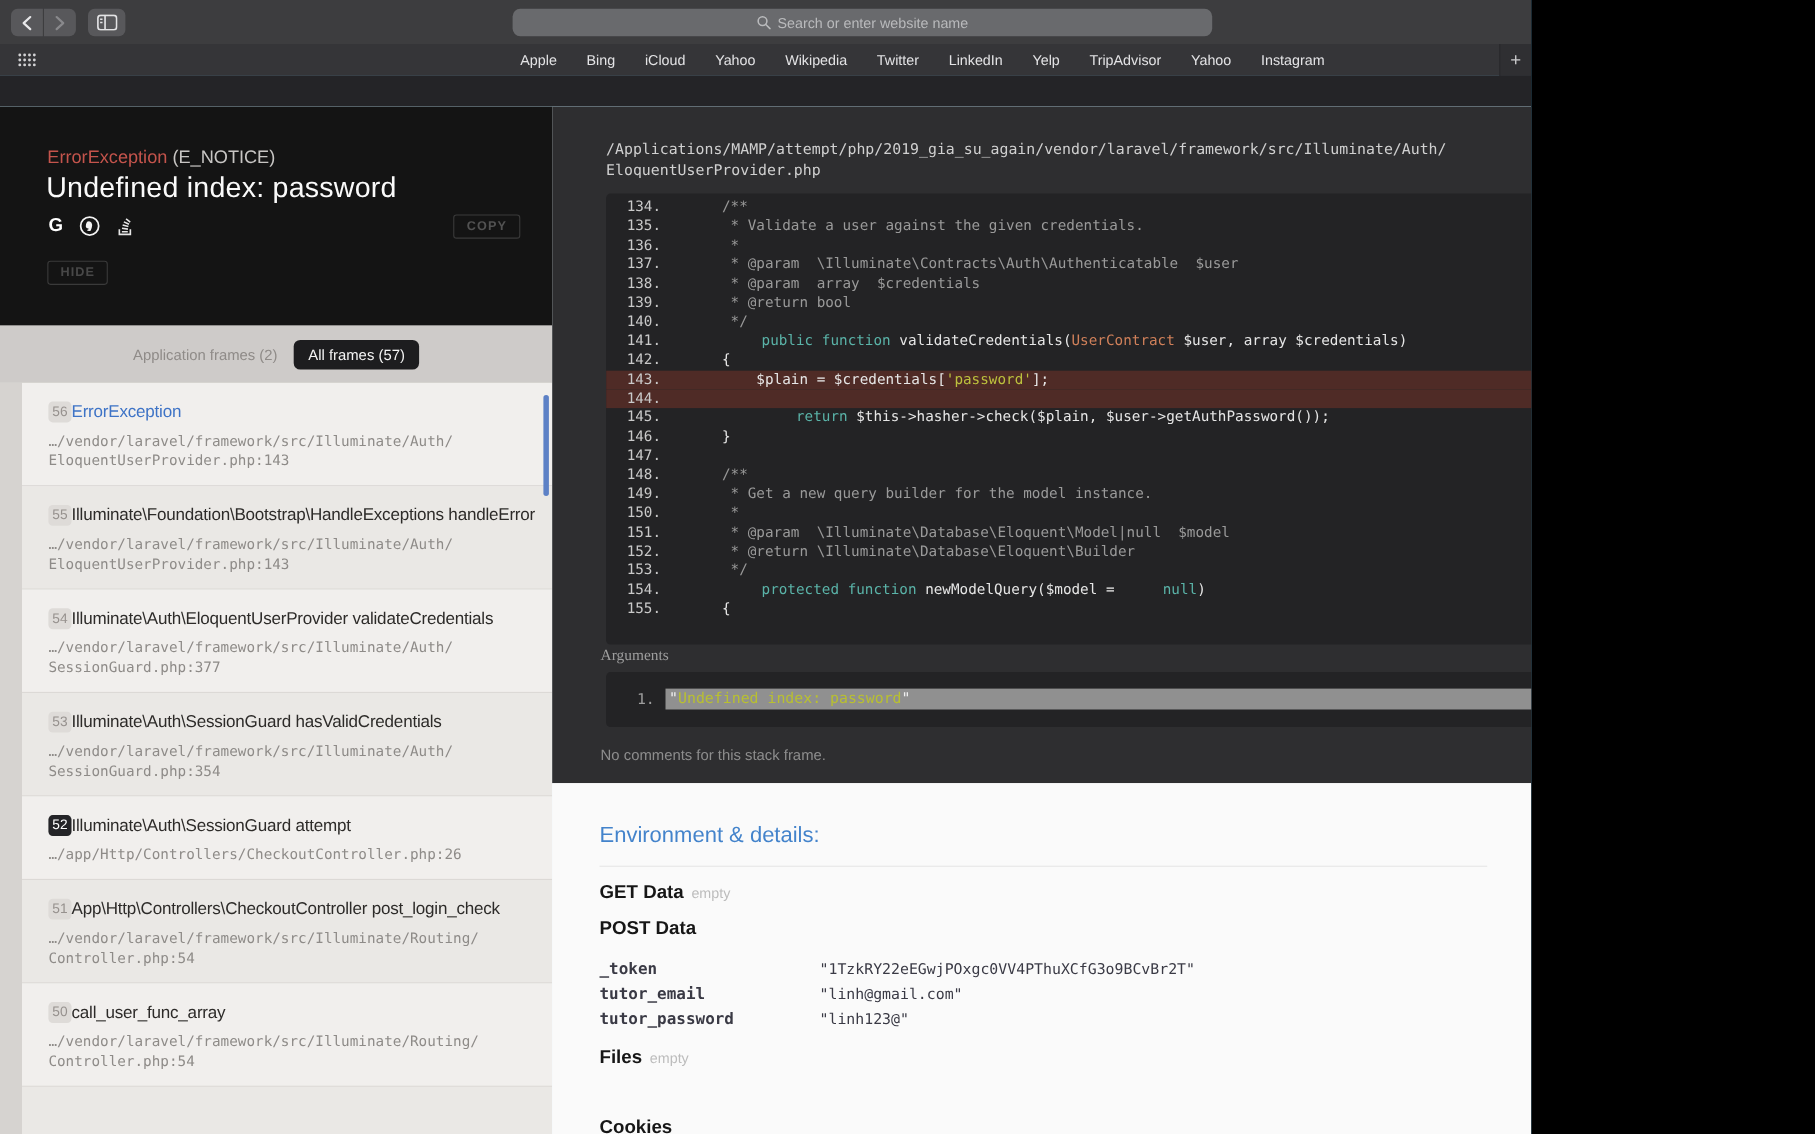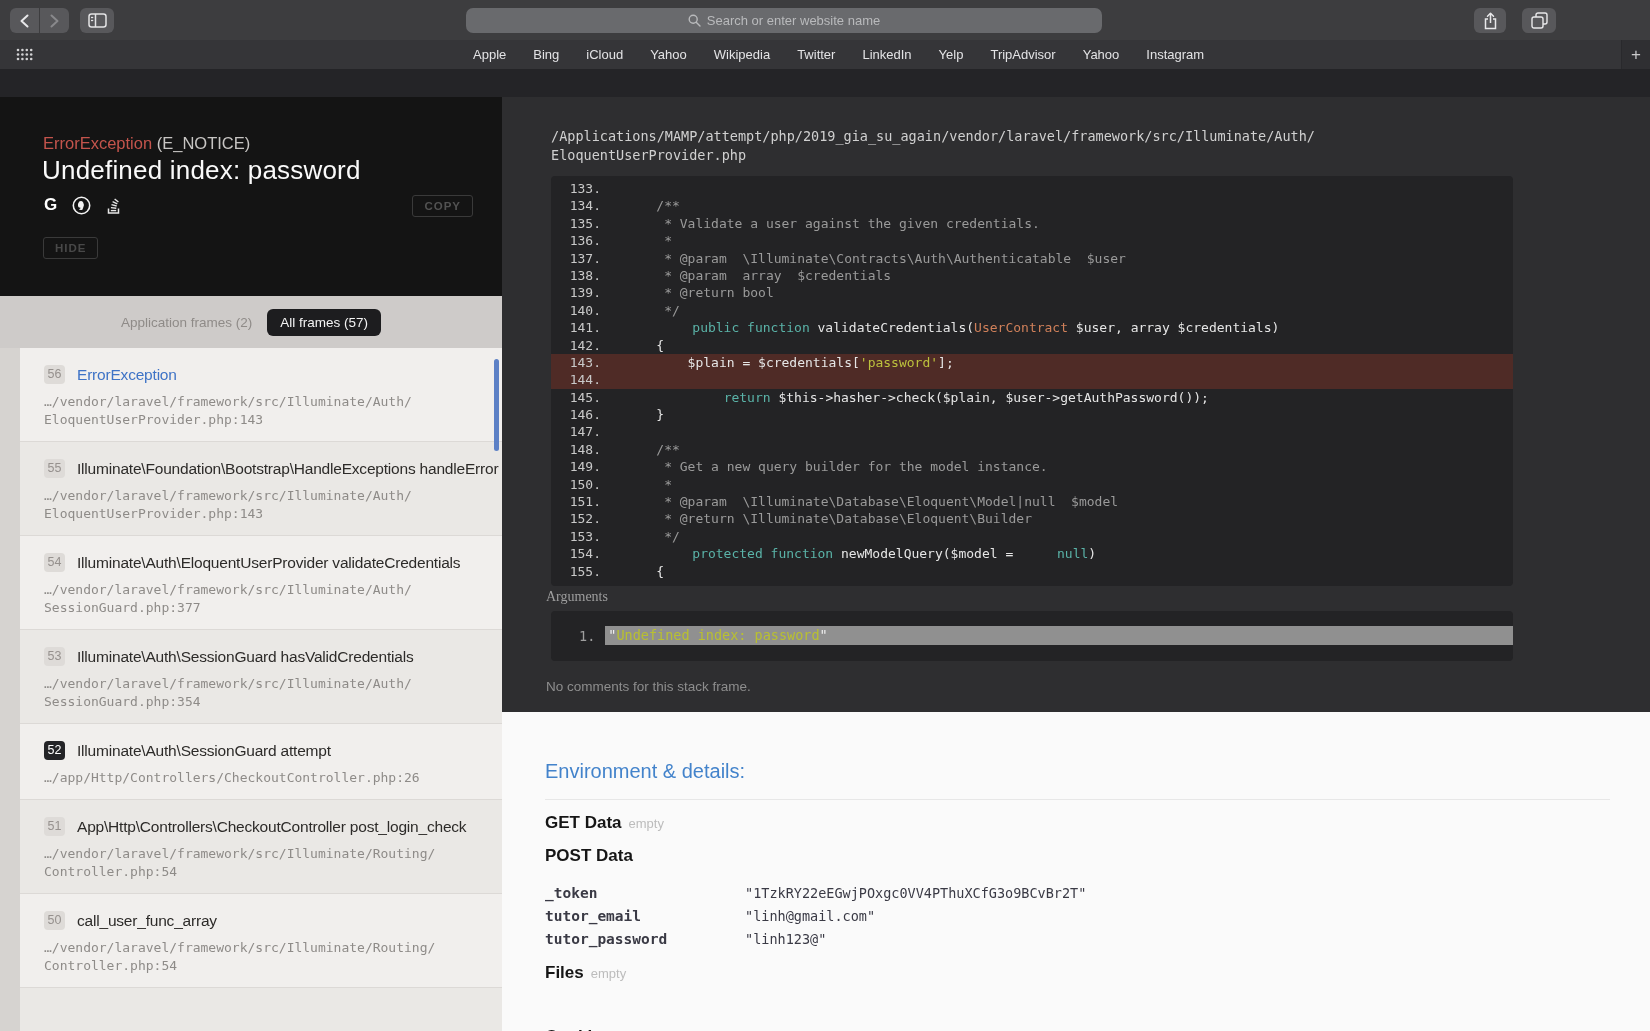--- a/index.html
+++ b/index.html
@@ -1,16 +1,16 @@
 <!DOCTYPE html>
 <html><head>
 <meta charset="utf-8">
 <style>
   html,body{margin:0;padding:0;background:#000;}
-  #screen{position:relative;width:1650px;height:1031px;overflow:hidden;
+  #screen{position:relative;width:1392px;height:1031px;overflow:hidden;
     font-family:"Liberation Sans",sans-serif;background:#7dd3fc;}
 
   
   .toolbar{position:absolute;top:0;left:0;right:0;height:40px;background:#3d3d3f;}
   .tb-btn{position:absolute;top:8px;height:25px;background:#58585b;border-radius:6px;
     display:flex;align-items:center;justify-content:center;}
   .btn-back{left:10px;width:29px;border-top-right-radius:0;border-bottom-right-radius:0;}
   .btn-fwd{left:40px;width:29px;border-top-left-radius:0;border-bottom-left-radius:0;}
   .btn-sidebar{left:80px;width:34px;}
   .btn-share{left:1474px;width:32px;}
@@ -48,21 +48,21 @@
     display:flex;align-items:center;justify-content:center;gap:15px;}
   .tab-inactive{color:#8f8b88;font-size:13.5px;}
   .tab-active{background:#1d1d1f;color:#f4f4f4;font-size:13.5px;padding:6px 13px;border-radius:6px;}
   .frames{position:absolute;top:251px;left:0;right:0;bottom:0;background:#d6d3d0;
     padding-left:20px;overflow:hidden;}
   .frames-inner{background:#eae8e5;min-height:100%;}
   .frame{padding:17px 14px 12px 24px;border-bottom:1px solid #dcd9d6;background:#eae8e5;}
   .frame.even{background:#f1efed;}
   .frame-head{display:flex;align-items:center;white-space:nowrap;}
   .badge{display:inline-block;min-width:21px;height:19px;line-height:19px;text-align:center;
-    border-radius:4px;background:#dedbd8;color:#96918e;font-size:12.5px;margin-right:12px;flex:none;}
+    border-radius:4px;background:#dedbd8;color:#96918e;font-size:12.5px;flex:none;}
   .badge.dark{background:#242427;color:#fff;}
   .frame-title{font-size:15.5px;color:#2d2b29;letter-spacing:-.2px;}
   .frame-title.blue{color:#3e73c6;}
   .frame-path{margin-top:9px;font-family:"DejaVu Sans Mono",monospace;font-size:13px;
     line-height:18px;color:#8e8b88;white-space:pre-line;}
   .scroll-thumb{position:absolute;top:262px;right:3px;width:5px;height:92px;background:#5d81c6;border-radius:3px;}
 
   
   .right-panel{position:absolute;left:502px;top:0;right:0;height:934px;background:#fafafa;}
   .code-area{position:absolute;top:0;left:0;right:0;height:615px;background:#2e2e30;}
@@ -81,21 +81,21 @@
     font-size:14px;color:#9e9e9e;}
   .args-block{position:absolute;top:514px;left:49px;width:962px;height:50px;background:#232325;border-radius:4px;}
   .args-row{display:flex;align-items:center;margin:15px 0 0 28px;
     font-family:"DejaVu Sans Mono",monospace;font-size:13.5px;}
   .args-index{color:#9e9e9e;margin-right:10px;}
   .args-value{flex:1;background:#909090;height:19px;line-height:19px;padding-left:3px;white-space:nowrap;overflow:hidden;}
   .q{color:#efefef;} .args-text{color:#b9c030;}
   .no-comments{position:absolute;top:582px;left:44px;font-size:13.5px;color:#8d8d8d;}
 
   .env-area{position:absolute;top:615px;left:0;right:0;bottom:0;background:#fafafa;
-    padding:48px 40px 0 43px;color:#222;}
+    padding:36px 40px 0 43px;color:#222;}
   .env-heading{font-size:20px;font-weight:400;color:#4383cb;margin:0;}
   .env-hr{border:none;border-top:1px solid #e7e7e7;margin:16px 0 0 0;}
   .env-sec{margin-top:13px;}
   .env-sec.cookies{margin-top:44px;}
   .sec-title{font-size:17px;font-weight:bold;color:#161616;}
   .empty-tag{font-size:13px;color:#bcbcbc;margin-left:7px;}
   .kv-table{margin-top:15px;}
   .kv-row{display:flex;height:23px;align-items:center;}
   .kv-key{width:200px;font-family:"DejaVu Sans Mono",monospace;font-size:14.5px;font-weight:bold;color:#3a3a45;}
   .kv-val{font-family:"DejaVu Sans Mono",monospace;font-size:13.5px;color:#3a3a45;}
@@ -285,24 +285,20 @@
       </div>
       <div class="scroll-thumb"></div>
     </aside>
 
     <main class="right-panel">
       <div class="code-area">
         <div class="file-path">/Applications/MAMP/attempt/php/2019_gia_su_again/vendor/laravel/framework/src/Illuminate/Auth/
 EloquentUserProvider.php</div>
         <div class="code-block" id="code-lines">
             <div class="code-line">
-              <span class="ln">133.</span>
-              <span class="ct"></span>
-            </div>
-            <div class="code-line">
               <span class="ln">134.</span>
               <span class="ct"><span class="tk-cm">    /**</span></span>
             </div>
             <div class="code-line">
               <span class="ln">135.</span>
               <span class="ct"><span class="tk-cm">     * Validate a user against the given credentials.</span></span>
             </div>
             <div class="code-line">
               <span class="ln">136.</span>
               <span class="ct"><span class="tk-cm">     *</span></span>

